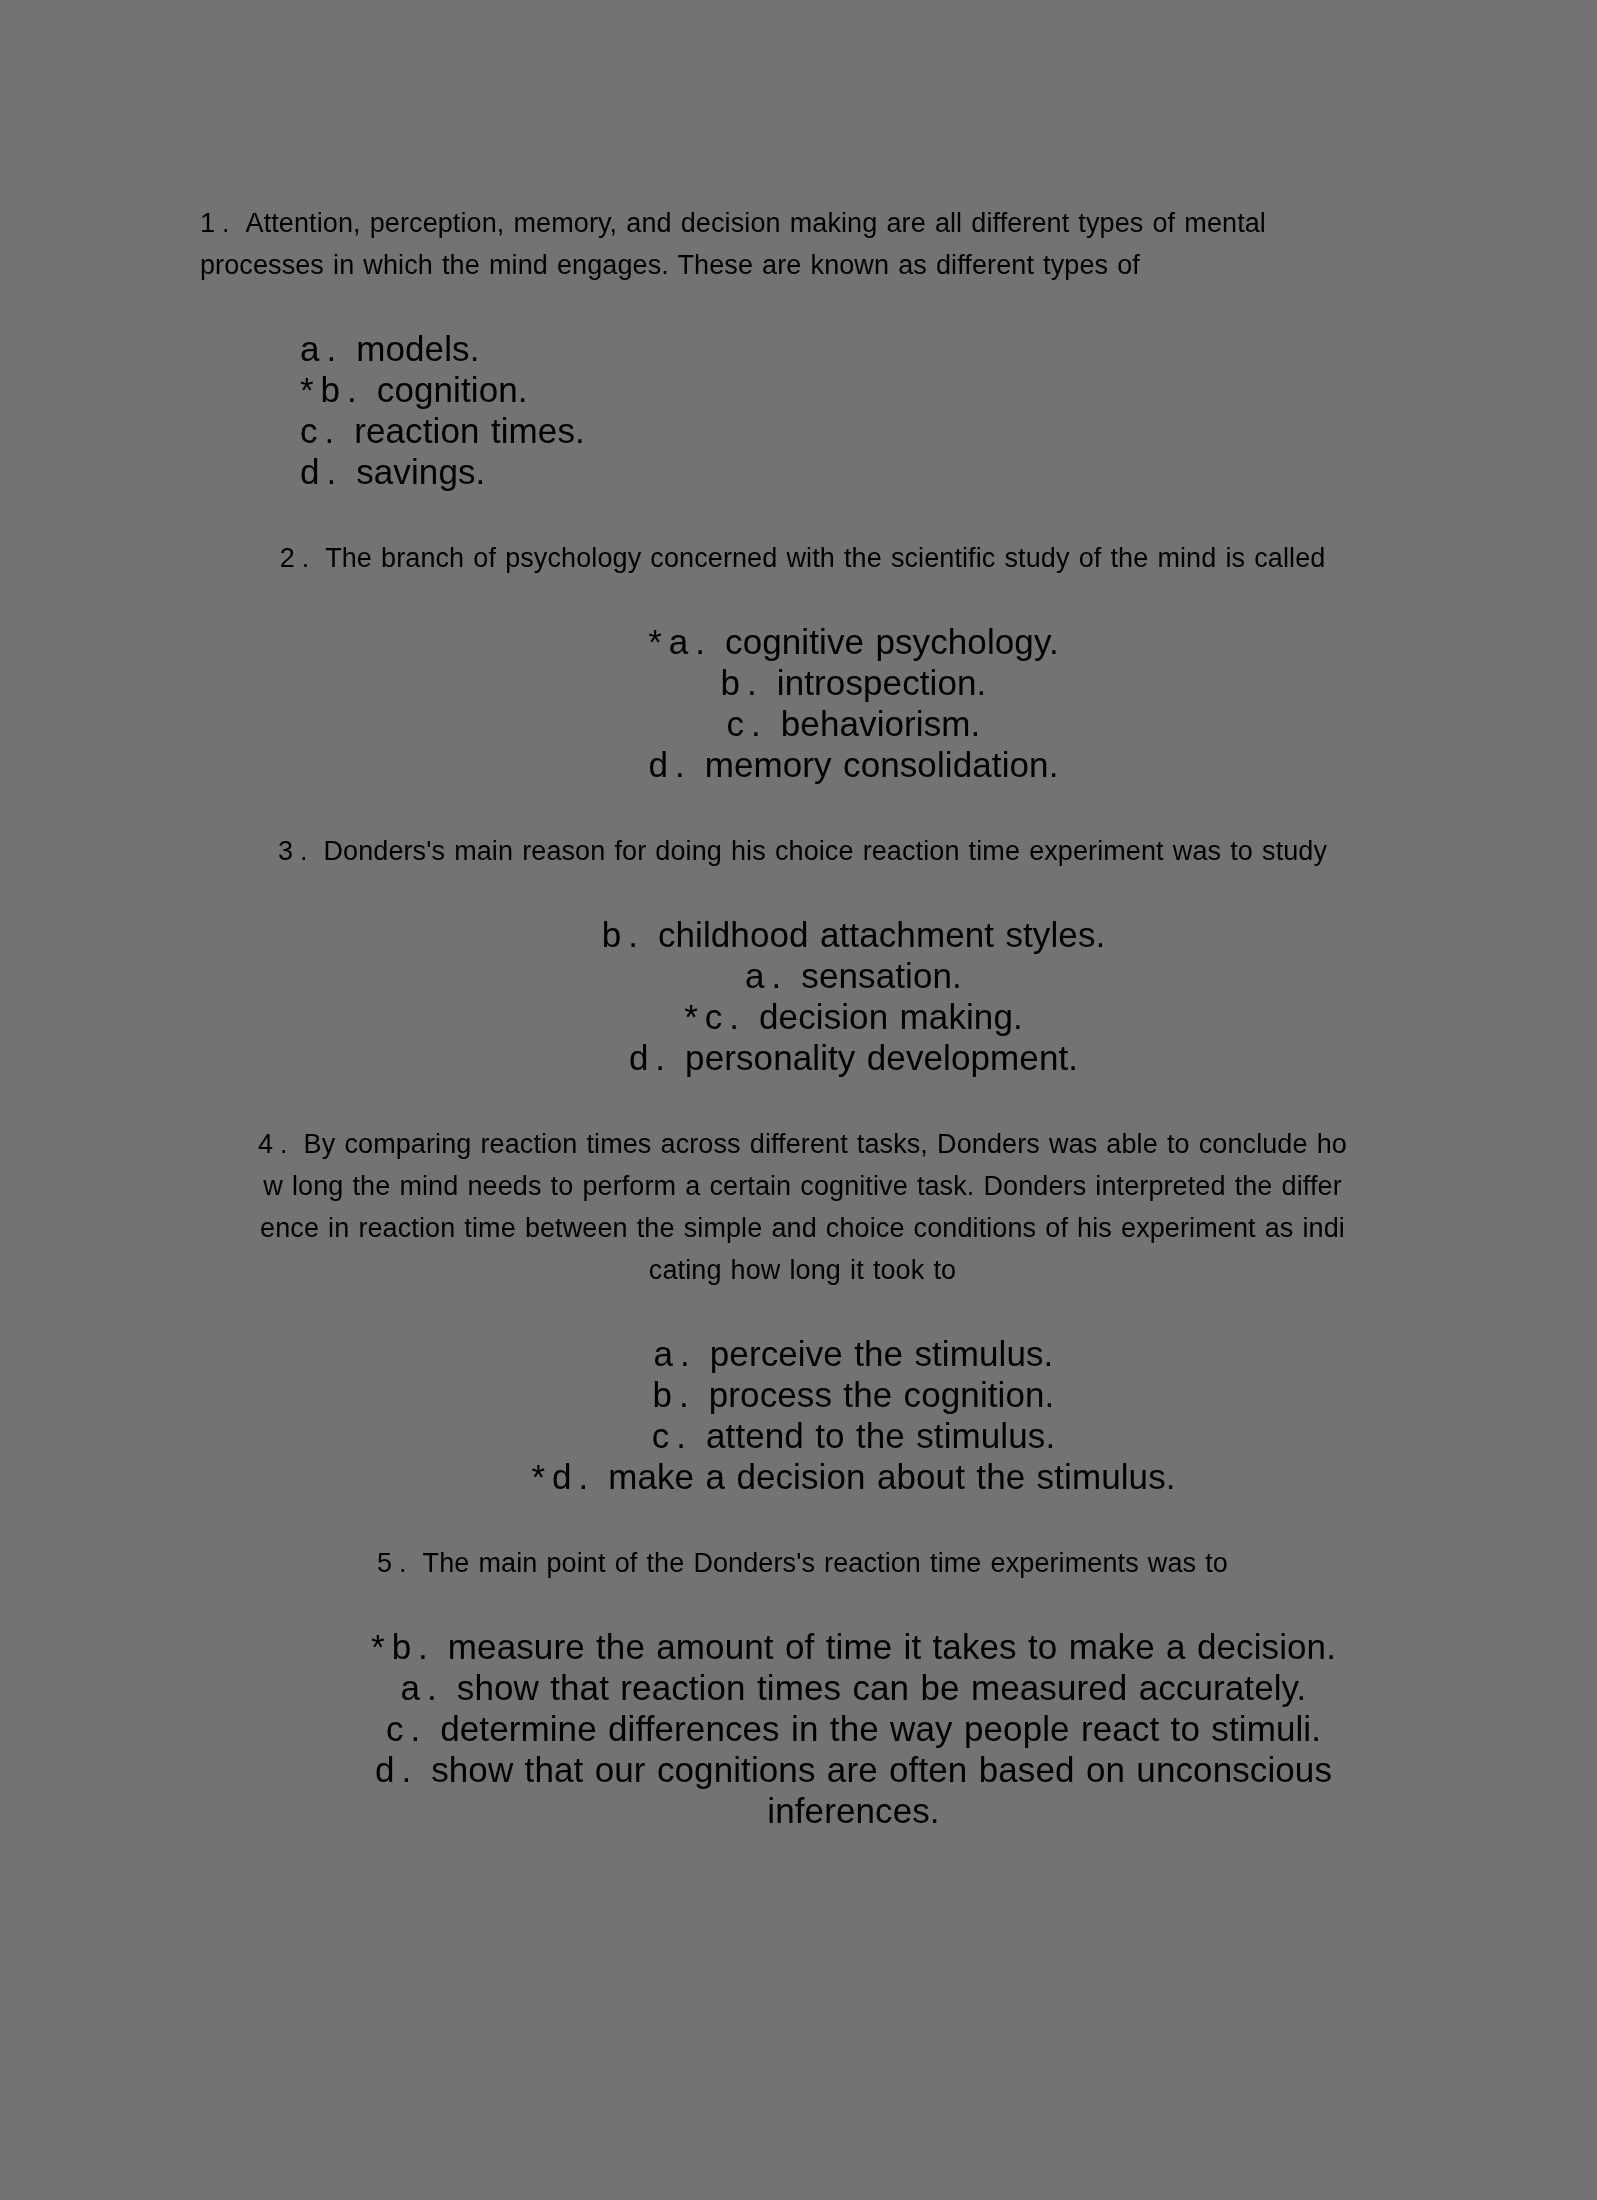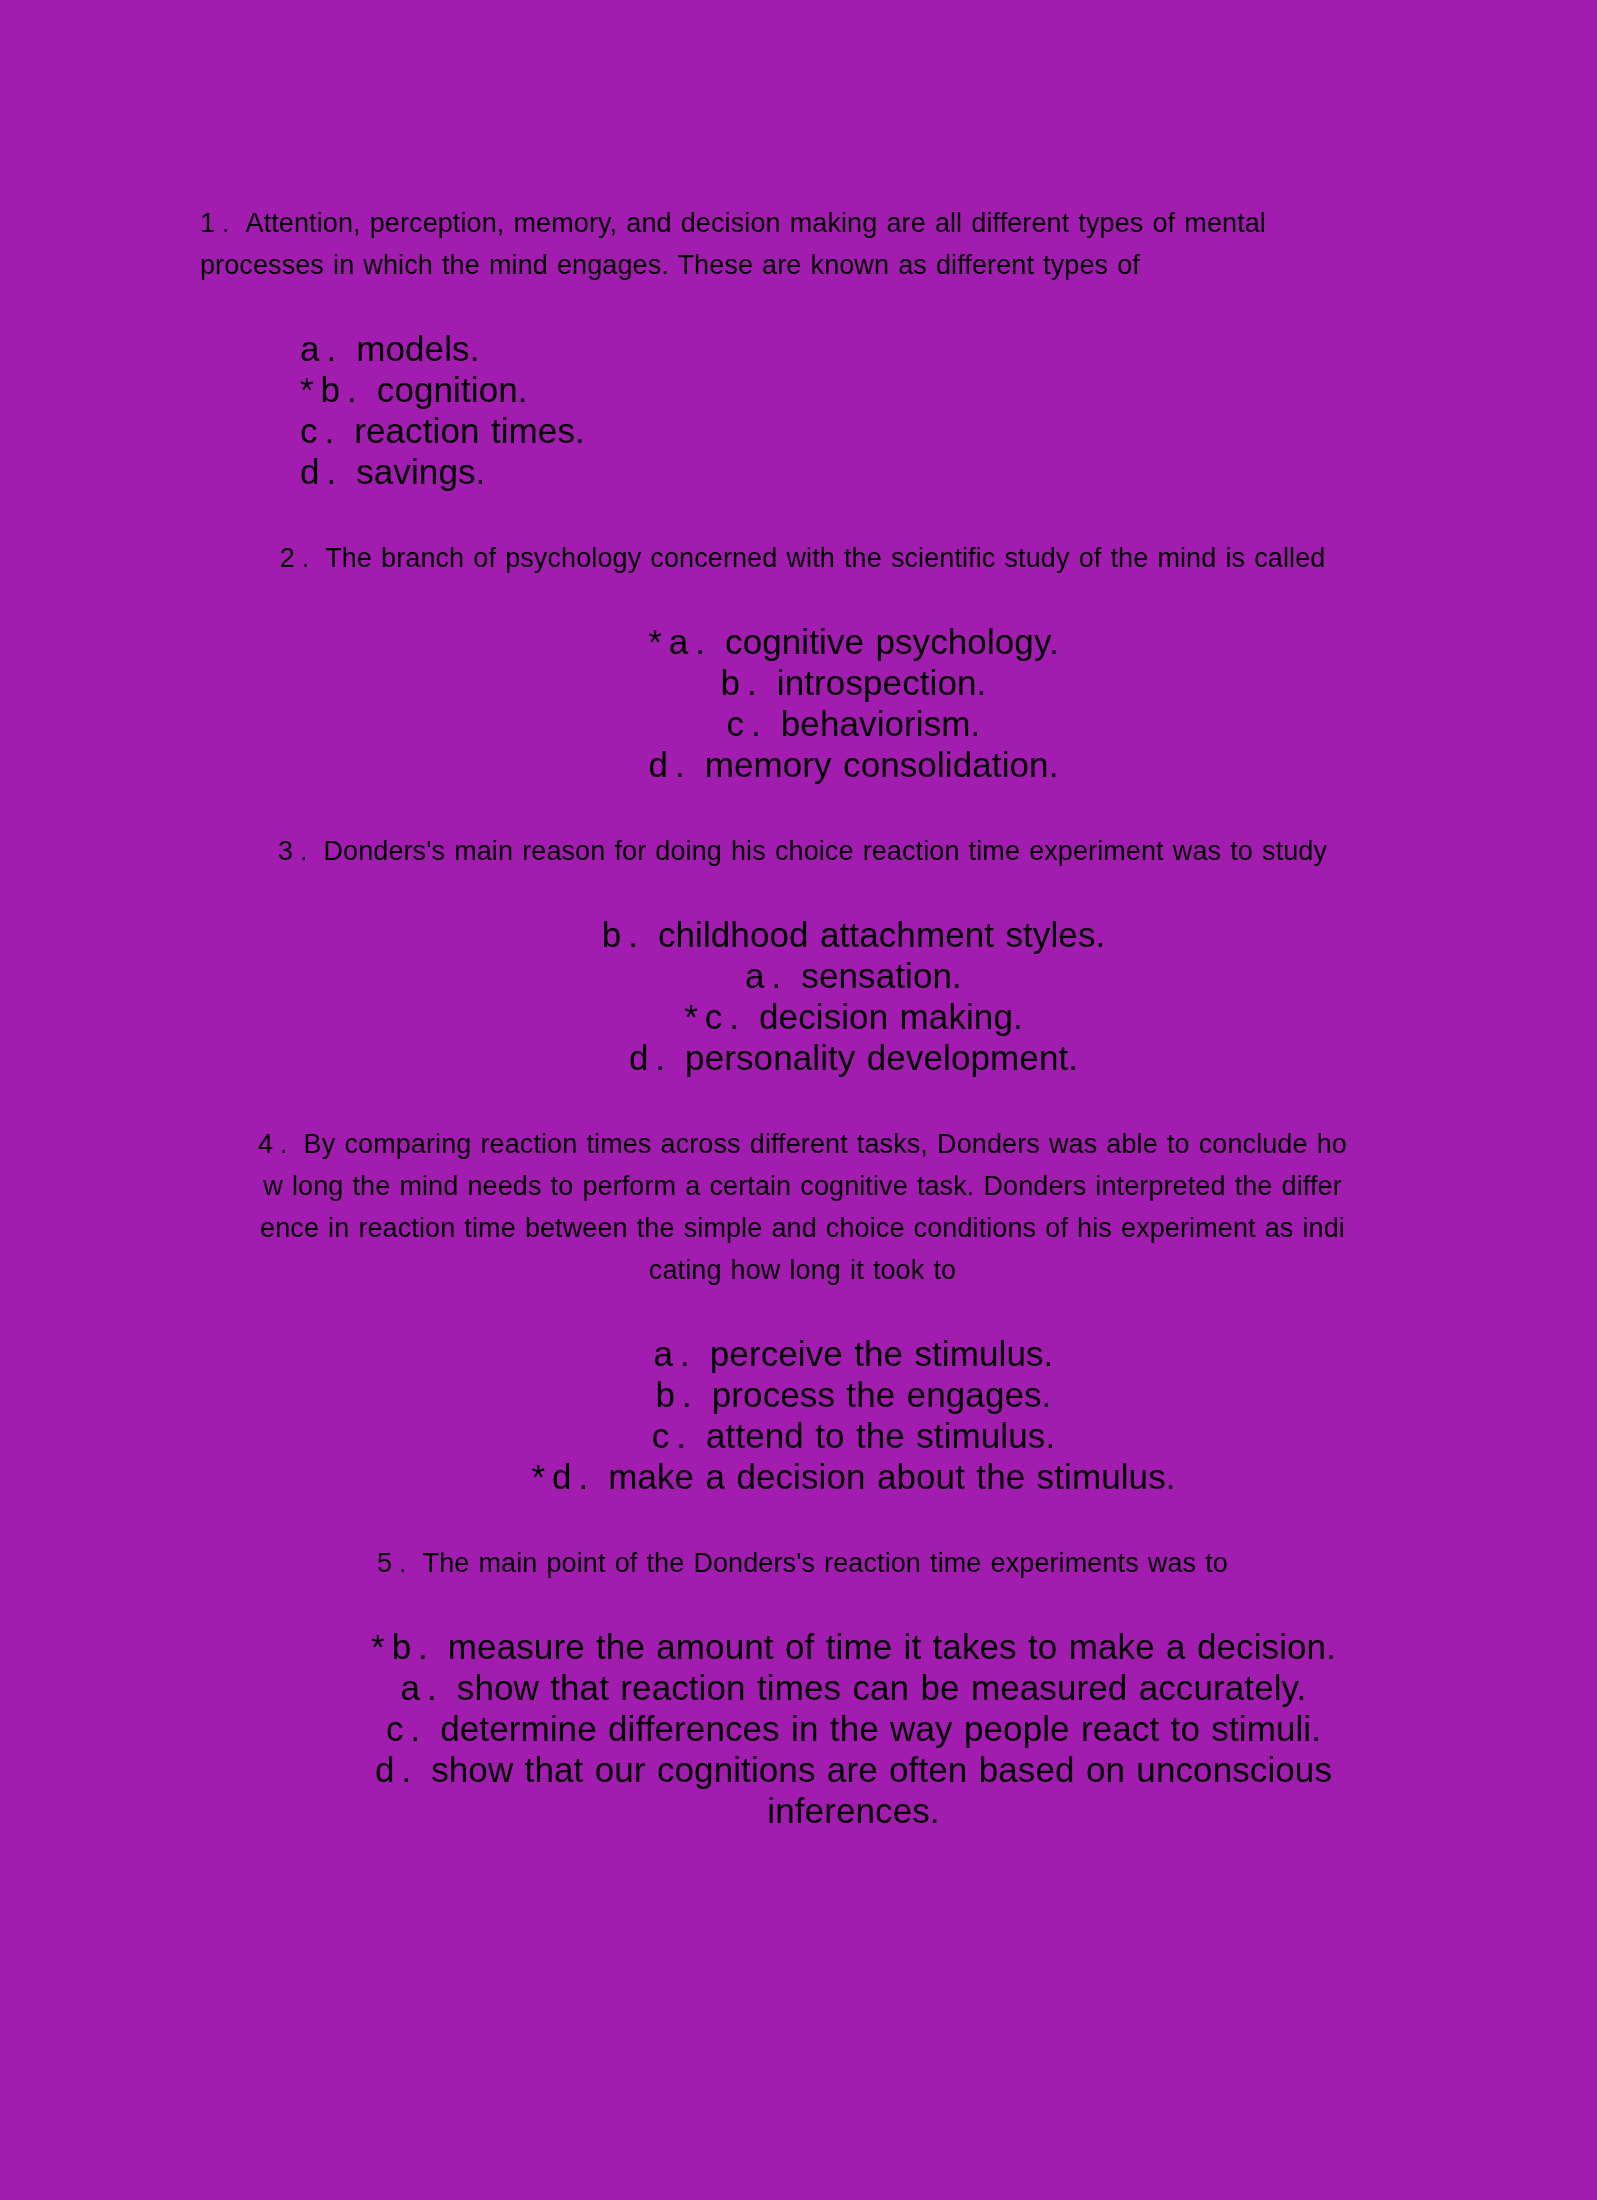--- a/index.html
+++ b/index.html
@@ -12,21 +12,21 @@
     height: 2200px;
     overflow: hidden;
     font-family: "Liberation Sans", "DejaVu Sans", sans-serif;
     color: #000000;
   }
   .page {
     box-sizing: border-box;
     width: 1597px;
     height: 2200px;
     padding: 202px 190px 0 200px;
-    background: #a21caf;
+    background: #737373;
   }
   .question-block { margin: 0; }
   .question-block + .question-block { margin-top: 45px; text-align: center; }
   .q-text {
     margin: 0;
     font-size: 27px;
     line-height: 42px;
     letter-spacing: 0.1px;
     word-spacing: 1.5px;
     white-space: pre-line;
@@ -94,21 +94,21 @@
     </section>
 
     <section class="question-block">
       <p class="q-text"><span class="marker">4.</span><span class="q-body">By comparing reaction times across different tasks, Donders was able to conclude ho
 w long the mind needs to perform a certain cognitive task. Donders interpreted the differ
 ence in reaction time between the simple and choice conditions of his experiment as indi
 cating how long it took to</span></p>
       <div class="options">
     <div class="option"><span class="marker">a.</span><span class="opt-text">perceive the stimulus.</span></div>
 
-    <div class="option"><span class="marker">b.</span><span class="opt-text">process the engages.</span></div>
+    <div class="option"><span class="marker">b.</span><span class="opt-text">process the cognition.</span></div>
 
     <div class="option"><span class="marker">c.</span><span class="opt-text">attend to the stimulus.</span></div>
 
     <div class="option"><span class="marker">*d.</span><span class="opt-text">make a decision about the stimulus.</span></div>
   </div>
     </section>
 
     <section class="question-block">
       <p class="q-text"><span class="marker">5.</span><span class="q-body">The main point of the Donders's reaction time experiments was to</span></p>
       <div class="options">

